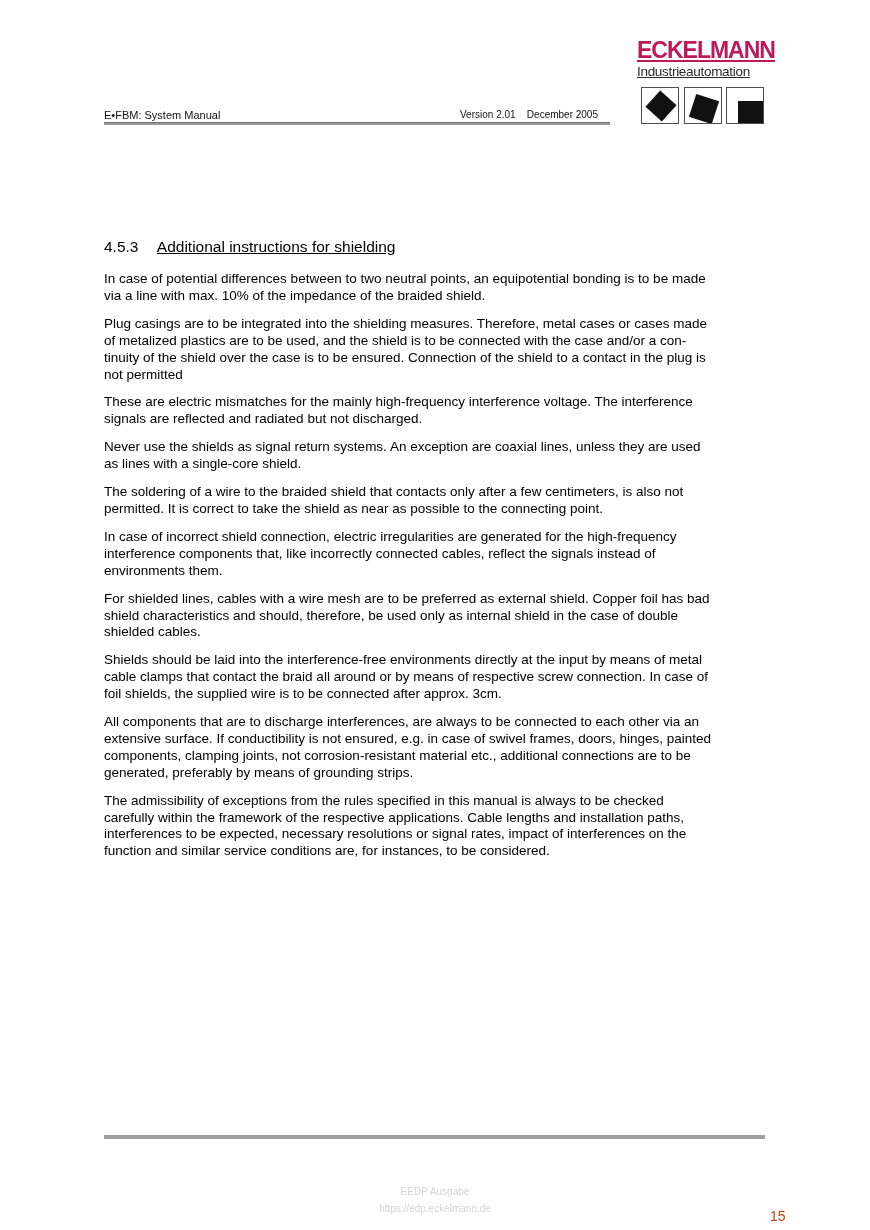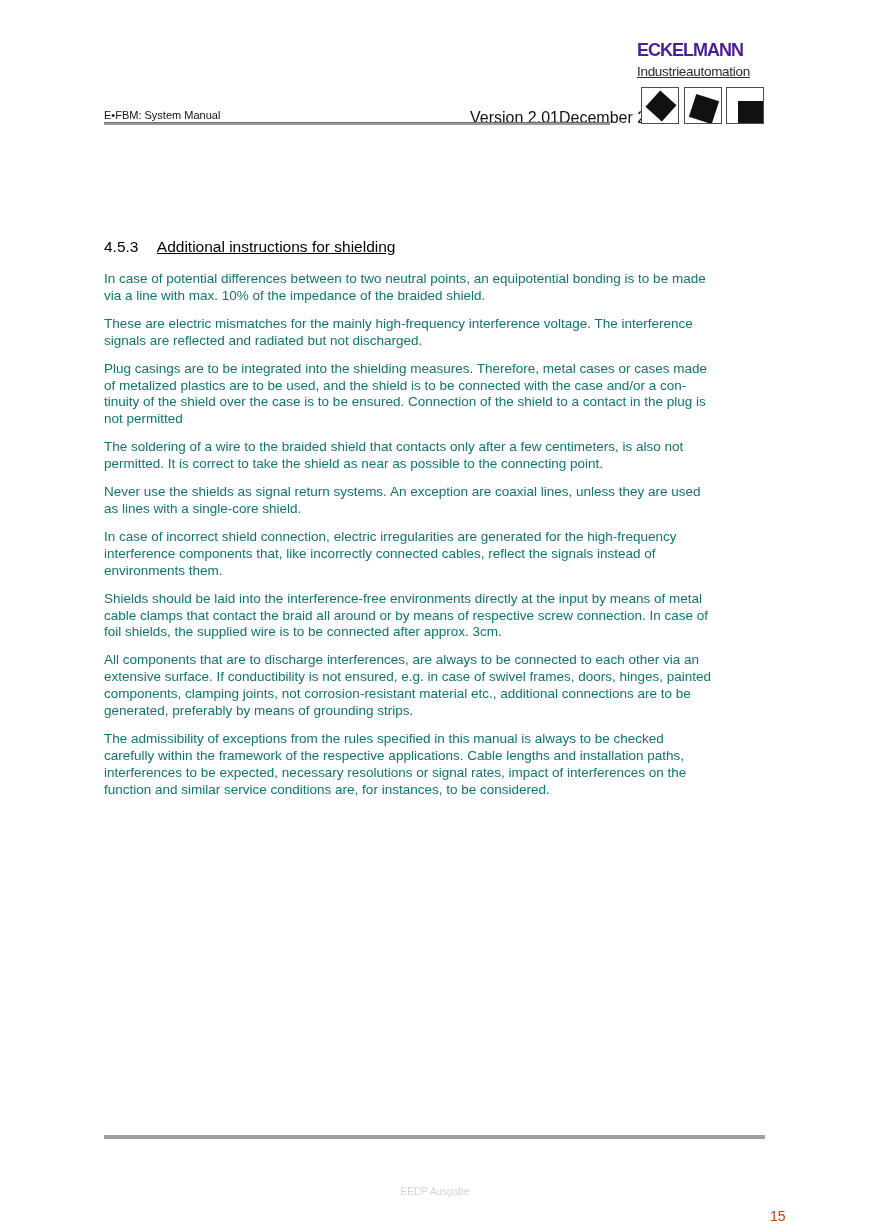--- a/index.html
+++ b/index.html
@@ -14,35 +14,35 @@
     overflow: hidden;
     margin: 0 auto;
   }
 
   
   .header-title {
     position: absolute; left: 104px; top: 109px;
     font-size: 11px; color: #111;
   }
   .header-right {
-    position: absolute; top: 109px; left: 470px; width: 138px;
+    position: absolute; top: 109px; left: 460px; width: 138px;
     display: flex; justify-content: space-between;
-    font-size: 16px; color: #111; white-space: nowrap;
+    font-size: 10px; color: #111; white-space: nowrap;
   }
   .header-rule {
     position: absolute; left: 104px; top: 122px;
     width: 506px; height: 3px;
     background: #9c9c9c; border-top: 1px solid #6e6e6e;
   }
 
   
   .logo { position: absolute; left: 637px; top: 39px; width: 130px; }
   .logo-brand {
-    font-size: 18px; font-weight: bold; letter-spacing: -1px;
-    color: #4c1d95; line-height: 23px;
+    font-size: 23px; font-weight: bold; letter-spacing: -1px;
+    color: #be185d; line-height: 23px; text-decoration: underline;
   }
   .logo-tagline {
     font-size: 13.5px; letter-spacing: -0.3px; color: #2a2a2a;
     line-height: 15px; margin-top: 2px; text-decoration: underline;
   }
   .logo-squares { margin-top: 8px; margin-left: 4px; display: flex; gap: 4.5px; }
   .sq {
     width: 38px; height: 37px;
     border: 1.5px solid #4d4d4d;
     position: relative; overflow: hidden; background: #fff;
@@ -56,21 +56,21 @@
   .heading {
     position: absolute; left: 104px; top: 238px;
     font-size: 15.5px; color: #000;
   }
   .heading-number { display: inline-block; }
   .heading-title  { display: inline-block; margin-left: 14px; text-decoration: underline; }
 
   
   .body-text {
     position: absolute; left: 104px; top: 271px; width: 720px;
-    font-size: 13.5px; line-height: 16.9px; color: #0f766e;
+    font-size: 13.5px; line-height: 16.9px; color: #000000;
   }
   .body-text p { white-space: pre-line; margin-top: 11px; }
   .body-text p:first-child { margin-top: 0; }
 
   
   .footer-rule {
     position: absolute; left: 104px; top: 1135px;
     width: 661px; height: 4px; background: #a0a0a0;
   }
   .footer-text {
@@ -118,46 +118,50 @@
   </div>
 
   <div class="heading">
     <span class="heading-number">4.5.3</span>
     <span class="heading-title">Additional instructions for shielding</span>
   </div>
 
   <div class="body-text">
     <p>In case of potential differences between to two neutral points, an equipotential bonding is to be made
 via a line with max. 10% of the impedance of the braided shield.</p>
-    <p>These are electric mismatches for the mainly high-frequency interference voltage. The interference
-signals are reflected and radiated but not discharged.</p>
     <p>Plug casings are to be integrated into the shielding measures. Therefore, metal cases or cases made
 of metalized plastics are to be used, and the shield is to be connected with the case and/or a con-
 tinuity of the shield over the case is to be ensured. Connection of the shield to a contact in the plug is
 not permitted</p>
+    <p>These are electric mismatches for the mainly high-frequency interference voltage. The interference
+signals are reflected and radiated but not discharged.</p>
+    <p>Never use the shields as signal return systems. An exception are coaxial lines, unless they are used
+as lines with a single-core shield.</p>
     <p>The soldering of a wire to the braided shield that contacts only after a few centimeters, is also not
 permitted. It is correct to take the shield as near as possible to the connecting point.</p>
-    <p>Never use the shields as signal return systems. An exception are coaxial lines, unless they are used
-as lines with a single-core shield.</p>
     <p>In case of incorrect shield connection, electric irregularities are generated for the high-frequency
 interference components that, like incorrectly connected cables, reflect the signals instead of
 environments them.</p>
+    <p>For shielded lines, cables with a wire mesh are to be preferred as external shield. Copper foil has bad
+shield characteristics and should, therefore, be used only as internal shield in the case of double
+shielded cables.</p>
     <p>Shields should be laid into the interference-free environments directly at the input by means of metal
 cable clamps that contact the braid all around or by means of respective screw connection. In case of
 foil shields, the supplied wire is to be connected after approx. 3cm.</p>
     <p>All components that are to discharge interferences, are always to be connected to each other via an
 extensive surface. If conductibility is not ensured, e.g. in case of swivel frames, doors, hinges, painted
 components, clamping joints, not corrosion-resistant material etc., additional connections are to be
 generated, preferably by means of grounding strips.</p>
     <p>The admissibility of exceptions from the rules specified in this manual is always to be checked
 carefully within the framework of the respective applications. Cable lengths and installation paths,
 interferences to be expected, necessary resolutions or signal rates, impact of interferences on the
 function and similar service conditions are, for instances, to be considered.</p>
   </div>
 
   <div class="footer-rule"></div>
   <div class="page-number">15</div>
 
   <div class="watermark">
     <div>EEDP Ausgabe</div>
+    <div>https://edp.eckelmann.de</div>
   </div>
 
 </div>
 
 </body></html>

